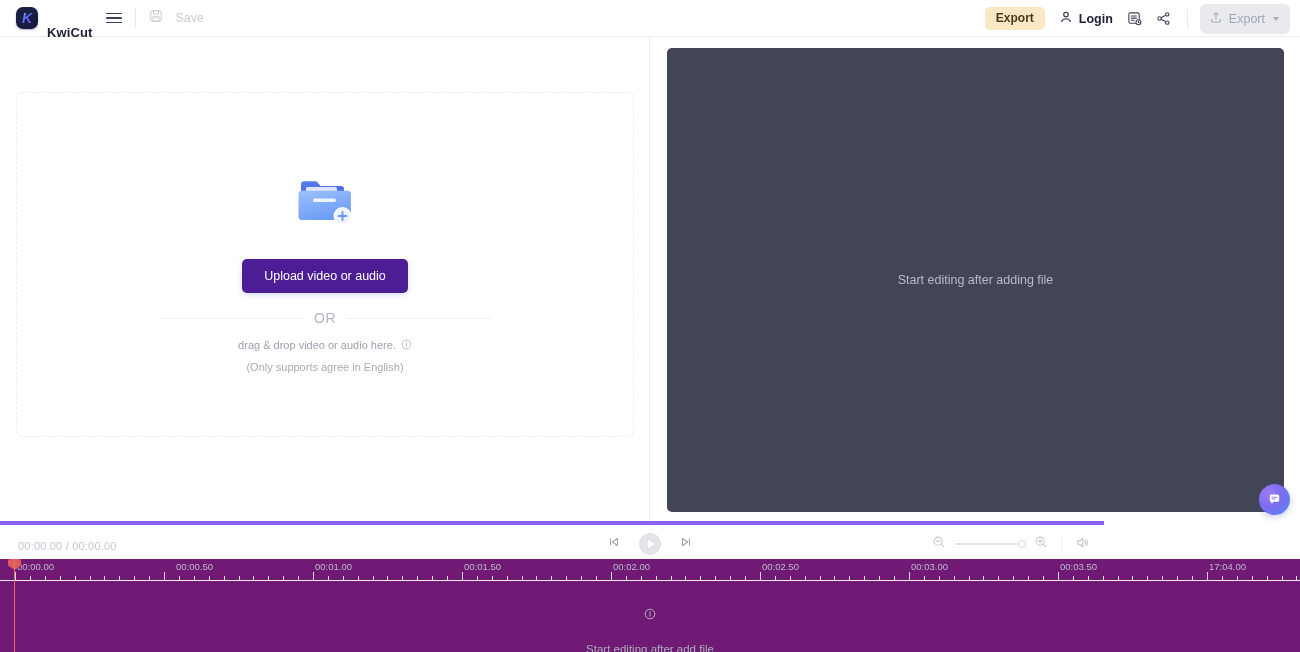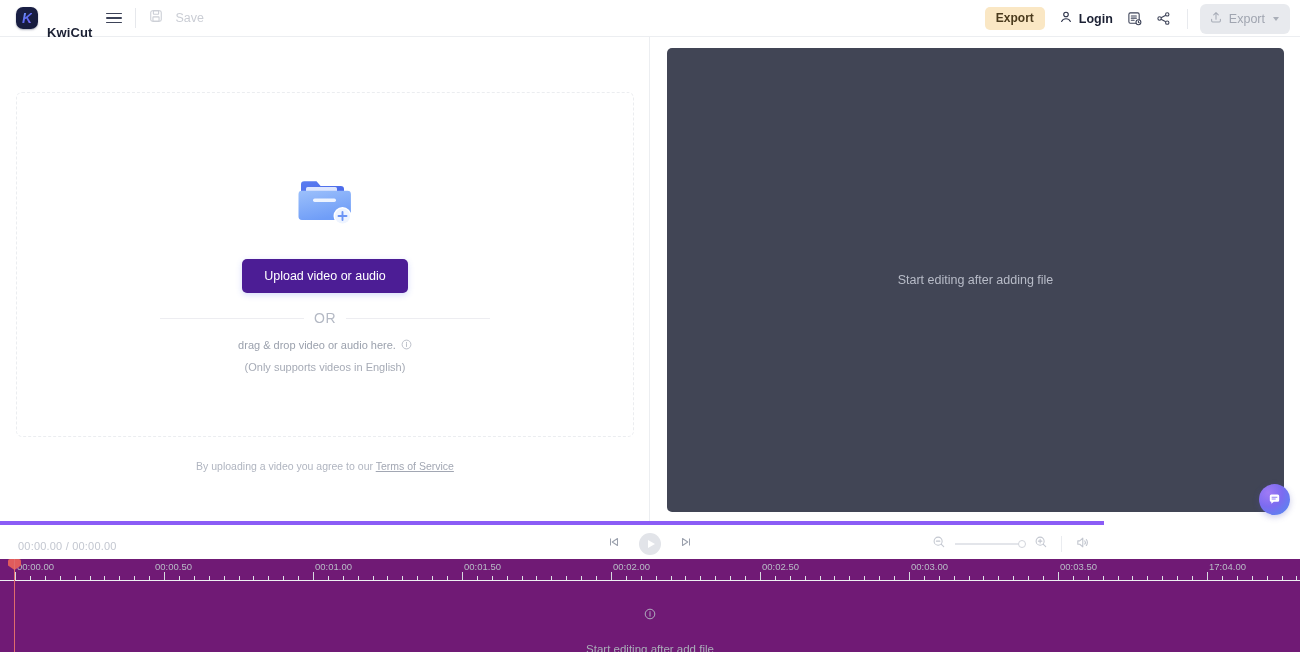--- a/index.html
+++ b/index.html
@@ -306,26 +306,23 @@
     <div class="dd-row">
       <span class="dd-text">drag &amp; drop video or audio here.</span>
       <span>
         <svg width="11" height="11" viewBox="0 0 14 14" fill="none" stroke="#b2b7c2" stroke-width="1.1">
           <circle cx="7" cy="7" r="5.6"></circle>
           <path d="M7 6.2v3.4M7 4.3v.9" stroke-linecap="round"></path>
         </svg>
       </span>
     </div>
 
-    <div class="hint-text">(Only supports videos in English)</div>
-  </div>
-
-  <div class="tos">
-    <span>By uploading a video you agree to our </span><a href="#">Terms of Service</a>
-  </div>
+    <div class="hint-text">(Only supports agree in English)</div>
+  </div>
+
 </div>
 
 <div id="preview-wrap">
   <div id="preview-stage">
     <span class="preview-msg">Start editing after adding file</span>
   </div>
 </div>
 
 <div id="chat-fab">
   <svg width="15" height="15" viewBox="0 0 16 16" fill="none">
@@ -380,21 +377,21 @@
         <path d="M10.4 6.3c.8.9.8 2.6 0 3.5M12.1 4.9c1.5 1.6 1.5 4.7 0 6.3" stroke-linecap="round"></path>
       </svg>
     </div>
   </div>
 </div>
 
 <div id="timeline">
   <div id="ruler">
       <span class="ruler-label" style="left: 17px;">00:00.00</span>
       <span class="tick major" style="left: 15px;"></span>
-      <span class="ruler-label" style="left: 155px;">00:00.50</span>
+      <span class="ruler-label" style="left: 176px;">00:00.50</span>
       <span class="tick major" style="left: 164px;"></span>
       <span class="ruler-label" style="left: 315px;">00:01.00</span>
       <span class="tick major" style="left: 313px;"></span>
       <span class="ruler-label" style="left: 464px;">00:01.50</span>
       <span class="tick major" style="left: 462px;"></span>
       <span class="ruler-label" style="left: 613px;">00:02.00</span>
       <span class="tick major" style="left: 611px;"></span>
       <span class="ruler-label" style="left: 762px;">00:02.50</span>
       <span class="tick major" style="left: 760px;"></span>
       <span class="ruler-label" style="left: 911px;">00:03.00</span>

